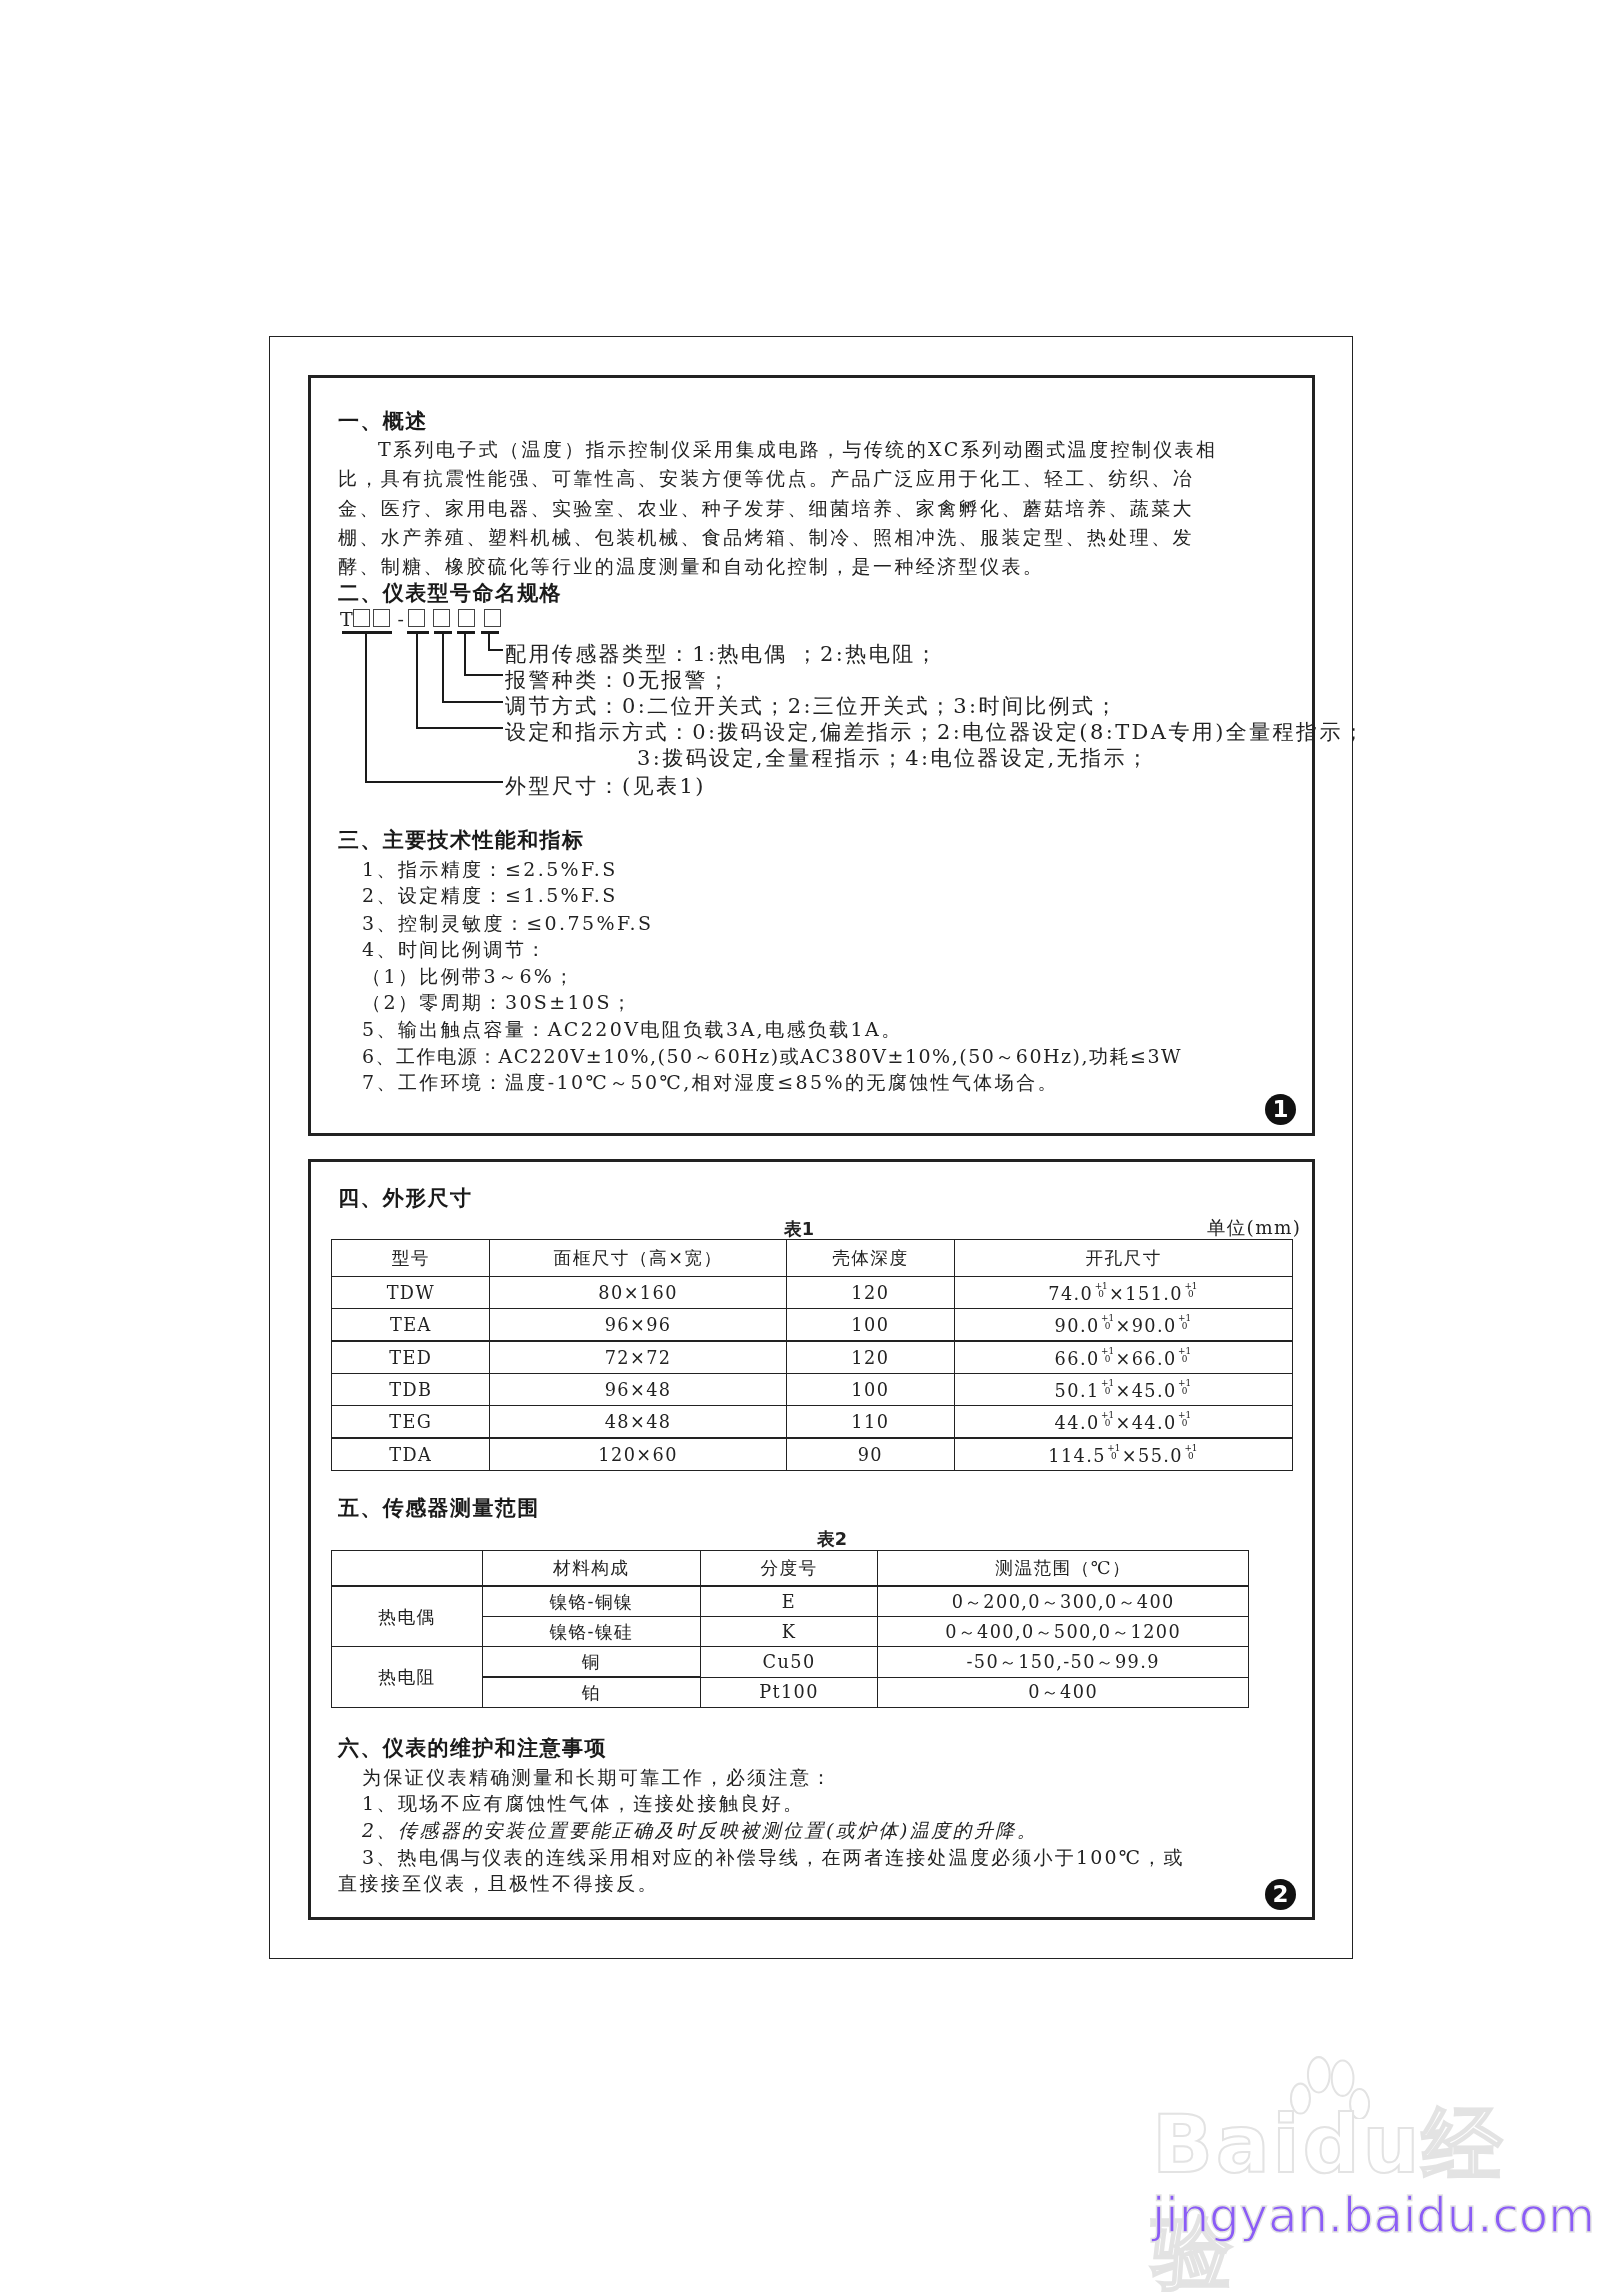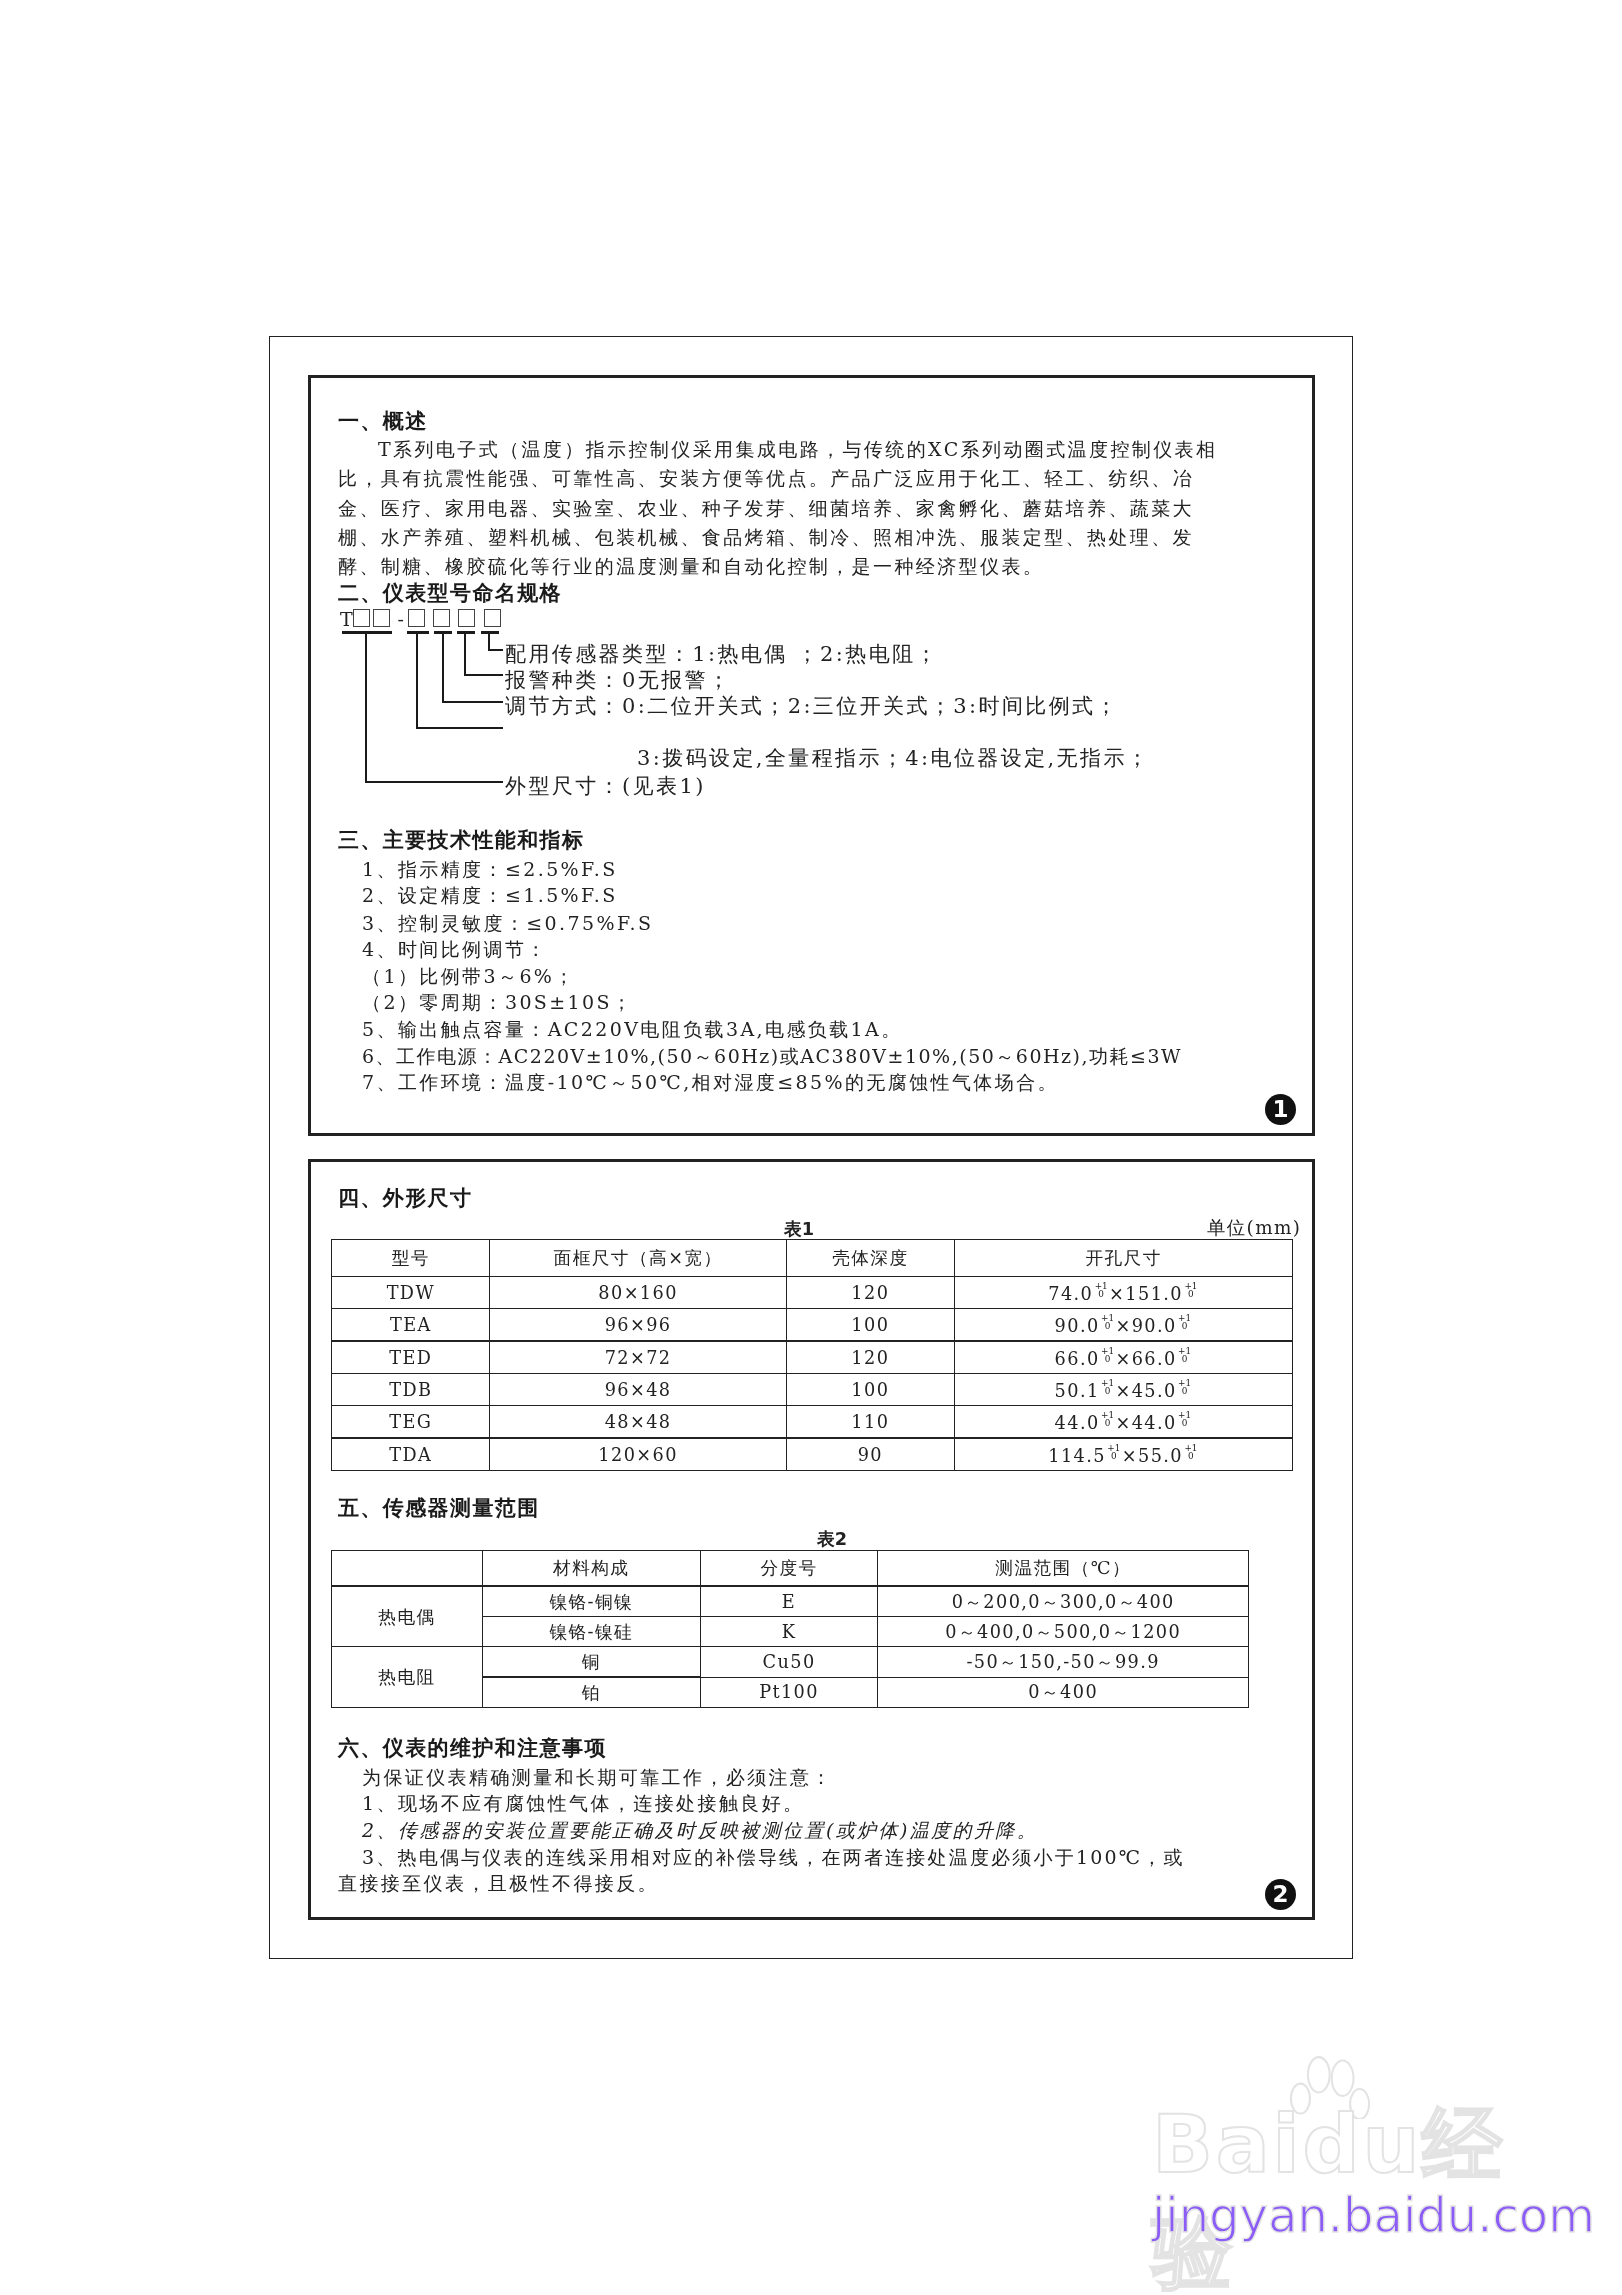--- a/index.html
+++ b/index.html
@@ -82,20 +82,21 @@
 
   <div class="ln" style="left:105px;top:254px;width:2px;height:96px;"></div>
   <div class="ln" style="left:105px;top:349px;width:87px;height:2px;"></div>
 
   <div class="ln" style="left:54px;top:254px;width:2px;height:150px;"></div>
   <div class="ln" style="left:54px;top:403px;width:138px;height:2px;"></div>
 
   <div class="diag-label" style="left:194px;top:262px;">配用传感器类型：1:热电偶 ；2:热电阻；</div>
   <div class="diag-label" style="left:194px;top:288px;">报警种类：0无报警；</div>
   <div class="diag-label" style="left:194px;top:314px;">调节方式：0:二位开关式；2:三位开关式；3:时间比例式；</div>
+  <div class="diag-label" style="left:194px;top:340px;">设定和指示方式：0:拨码设定,偏差指示；2:电位器设定(8:TDA专用)全量程指示；</div>
   <div class="diag-label" style="left:326px;top:366px;">3:拨码设定,全量程指示；4:电位器设定,无指示；</div>
   <div class="diag-label" style="left:194px;top:394px;">外型尺寸：(见表1)</div>
 
   <div class="h" style="top:448px;">三、主要技术性能和指标</div>
 
   <div class="p" style="left:51px;top:482px;">1、指示精度：≤2.5%F.S</div>
   <div class="p" style="left:51px;top:508px;">2、设定精度：≤1.5%F.S</div>
   <div class="p" style="left:51px;top:536px;">3、控制灵敏度：≤0.75%F.S</div>
   <div class="p" style="left:51px;top:562px;">4、时间比例调节：</div>
   <div class="p" style="left:51px;top:589px;">（1）比例带3～6%；</div>

